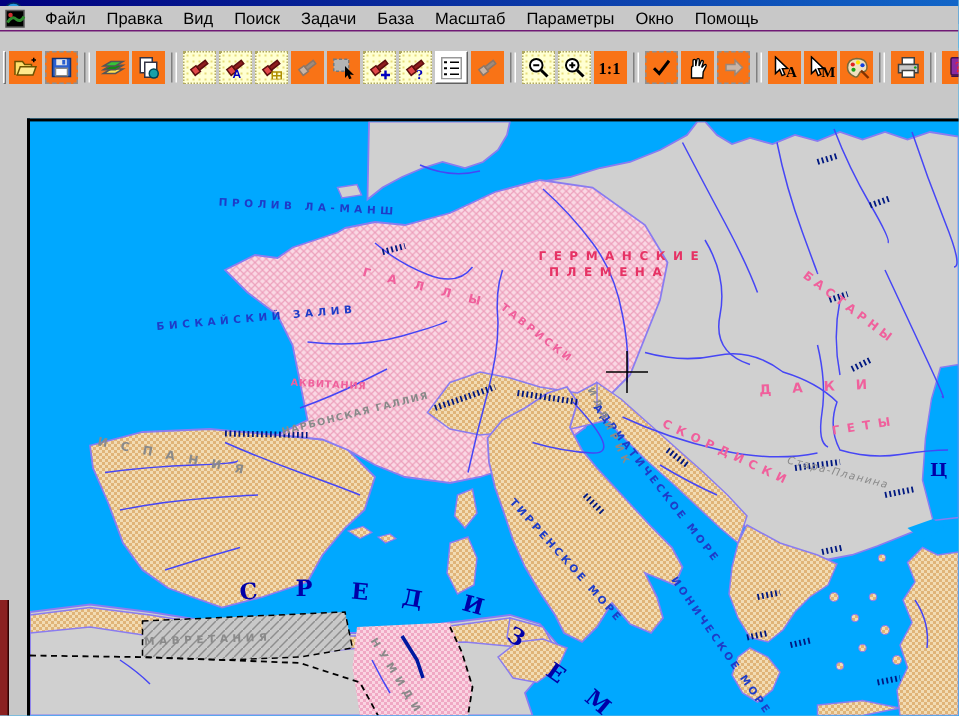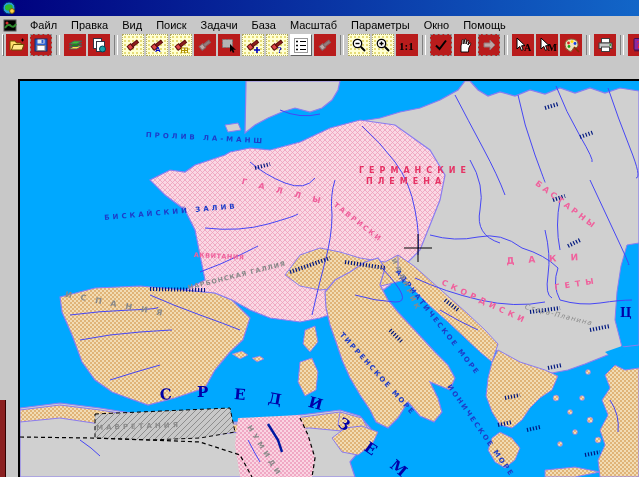--- a/index.html
+++ b/index.html
@@ -4,29 +4,29 @@
 <style>
   html,body{margin:0;padding:0;}
   body{width:639px;height:477px;position:relative;overflow:hidden;
        font-family:"Liberation Sans",sans-serif;background:#c8c8c8;}
   
   .titlebar{position:absolute;left:0;top:0;width:639px;height:16px;
     background:linear-gradient(90deg,#00007e,#1266c8);display:flex;align-items:center;
     overflow:hidden;white-space:nowrap;}
   .titlebar .appicon{width:14px;height:14px;margin:1px 3px 1px 2px;flex:0 0 auto;}
   .titlebar .title{color:#fff;font-weight:bold;font-size:11px;letter-spacing:0;}
-  .menubar{position:absolute;left:0;top:16px;width:639px;height:16px;background:#c8c8c8;
-    display:flex;align-items:center;border-bottom:4px solid #701a75;}
+  .menubar{position:absolute;left:0;top:4px;width:639px;height:16px;background:#c8c8c8;
+    display:flex;align-items:center;border-bottom:1px solid #701a75;}
   .menubar .childicon{width:14px;height:13px;margin:0 6px 0 3px;}
   .menu-item{font-size:11px;color:#000;padding:1px 7px;cursor:default;}
   .toolbar{position:absolute;left:0;top:32px;width:639px;height:26px;background:#c8c8c8;
     display:flex;align-items:center;border-bottom:1px solid #888;}
   .grip{width:3px;height:20px;margin:0 1px 0 2px;border:1px solid;border-color:#fff #707070 #707070 #fff;}
   .tbtn{width:22px;height:22px;margin:0 1px;display:flex;align-items:center;justify-content:center;
-    background:#b91c1c;position:relative;}
+    background:#f97316;position:relative;}
   .tbtn.lit{background:#ffffd2;background-image:radial-gradient(#e6dc78 1px,transparent 1px);
     background-size:4px 4px;border:1px dotted #b0a860;width:20px;height:20px;}
   .tbtn.raised{border:1px solid;border-color:#fff #606060 #606060 #fff;width:20px;height:20px;background:#fff;}
   .tbtn.dashedbox{border:1px dashed #909090;width:20px;height:20px;}
   .tbtn svg{display:block;}
   .tsep{width:2px;height:20px;margin:0 3px;border-left:1px solid #808080;border-right:1px solid #fff;}
   
   .client{position:absolute;left:0;top:58px;width:639px;height:419px;background:#c8c8c8;}
   .sheet-edge{position:absolute;left:0;top:342px;width:5px;height:77px;background:#8b2020;border-right:1px solid #300;}
   .map-frame{position:absolute;left:18px;top:21px;width:621px;height:398px;

